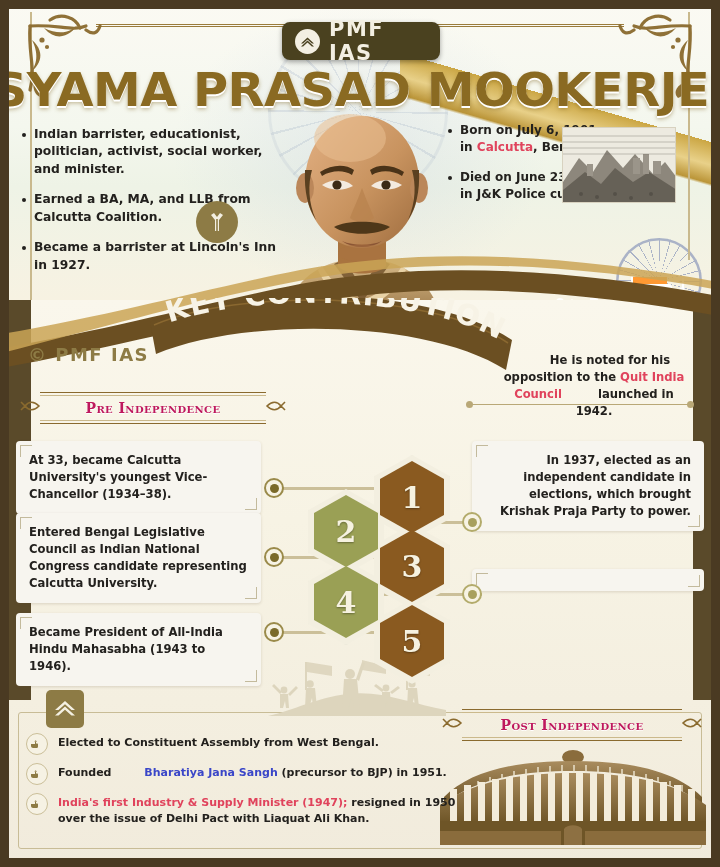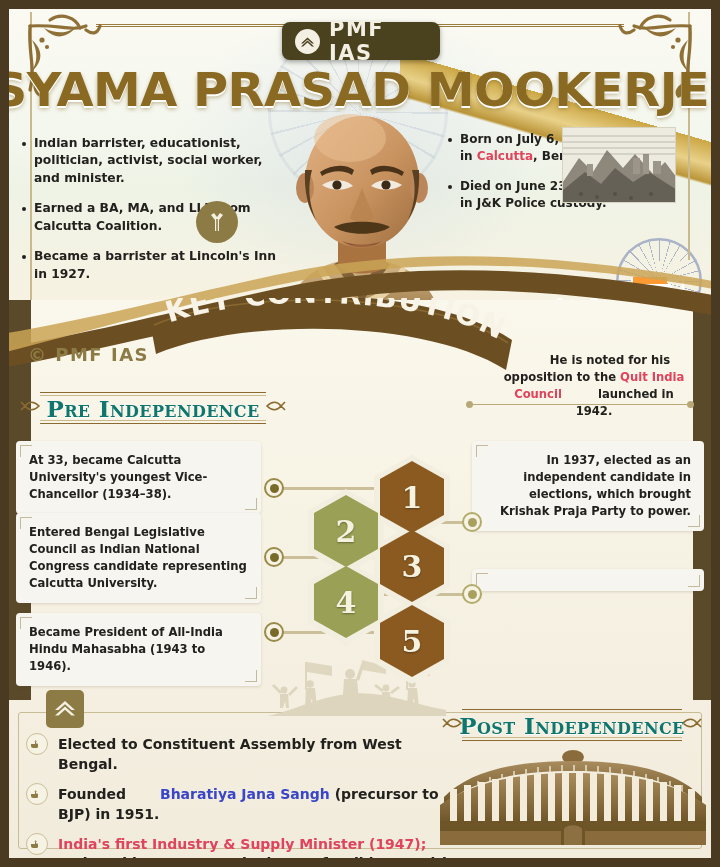--- a/index.html
+++ b/index.html
@@ -109,21 +109,21 @@
   }
 
   
   .portrait {
     position: absolute; left: 272px; top: 96px; width: 180px; height: 238px;
     z-index: 22;
   }
   .portrait svg { display: block; }
 
   
-  .bullets { position: absolute; z-index: 24; margin-top: 9px; }
+  .bullets { position: absolute; z-index: 24; }
   .bullets-left { left: 22px; top: 126px; width: 258px; }
   .bullets-right { left: 448px; top: 122px; width: 166px; }
   .bullet {
     display: flex; gap: 8px; margin-bottom: 13px;
     font-size: 12.3px; line-height: 1.42; color: #23211e;
     font-family: "DejaVu Sans", sans-serif;
   }
   .bullets-right .bullet { font-weight: 700; font-size: 12px; }
   .bullets-left .bullet { font-weight: 600; }
   .dot { flex: 0 0 auto; width: 4px; height: 4px; border-radius: 50%; background: #23211e; margin-top: 7px; }
@@ -185,21 +185,21 @@
   }
   .banner-pre { left: 22px; top: 388px; width: 262px; }
   .banner-post { left: 444px; top: 676px; width: 256px; margin-top: 29px; }
   .banner-lines { position:absolute; left: 18px; right: 18px; top: 4px; bottom: 4px;
     border-top: 1px solid #8a6a2e; border-bottom: 1px solid #8a6a2e; }
   .banner-lines::before{content:"";position:absolute;left:0;right:0;top:2px;height:1px;background:#cbb98c;}
   .banner-lines::after{content:"";position:absolute;left:0;right:0;bottom:2px;height:1px;background:#cbb98c;}
   .banner-txt {
     position: relative; z-index: 2;
     font-family: "DejaVu Serif", serif;
-    font-weight: 700; font-size: 23px; color: #0f766e;
+    font-weight: 700; font-size: 14px; color: #be185d;
     font-variant: small-caps; text-transform: capitalize;
     letter-spacing: 0.4px;
     text-shadow: 0 1px 0 #fff;
     padding: 0 6px;
   }
   .flourish { position: absolute; top: 50%; transform: translateY(-50%); color:#8a6a2e; }
   .fl-l { left: -2px; } .fl-r { right: -2px; transform: translateY(-50%) scaleX(-1); }
 
   
   .quit-note {
@@ -280,21 +280,21 @@
 
   .pmf-sq {
     position: absolute; left: 46px; top: 690px; width: 38px; height: 38px;
     background: #8d7b45; border-radius: 5px; z-index: 48;
     display: flex; align-items: center; justify-content: center;
   }
 
   .bot-list { position: absolute; left: 26px; top: 735px; width: 440px; z-index: 48; }
   .bot-item {
     display: flex; gap: 10px; align-items: flex-start; margin-bottom: 10px;
-    font-family: "DejaVu Sans", sans-serif; font-size: 14px; line-height: 1.42;
+    font-family: "DejaVu Sans", sans-serif; font-size: 11px; line-height: 1.42;
     color: #23211e; font-weight: 600;
   }
   .bot-item b { font-weight: 700; }
   .hand {
     flex: 0 0 auto; width: 22px; height: 22px; border-radius: 50%;
     background: #f6f2e4; border: 1px solid #cbbf99;
     display: flex; align-items: center; justify-content: center;
     margin-top: -2px;
   }
   .blue { color: #3a46c8; font-weight: 700; padding-left: 29px; }

